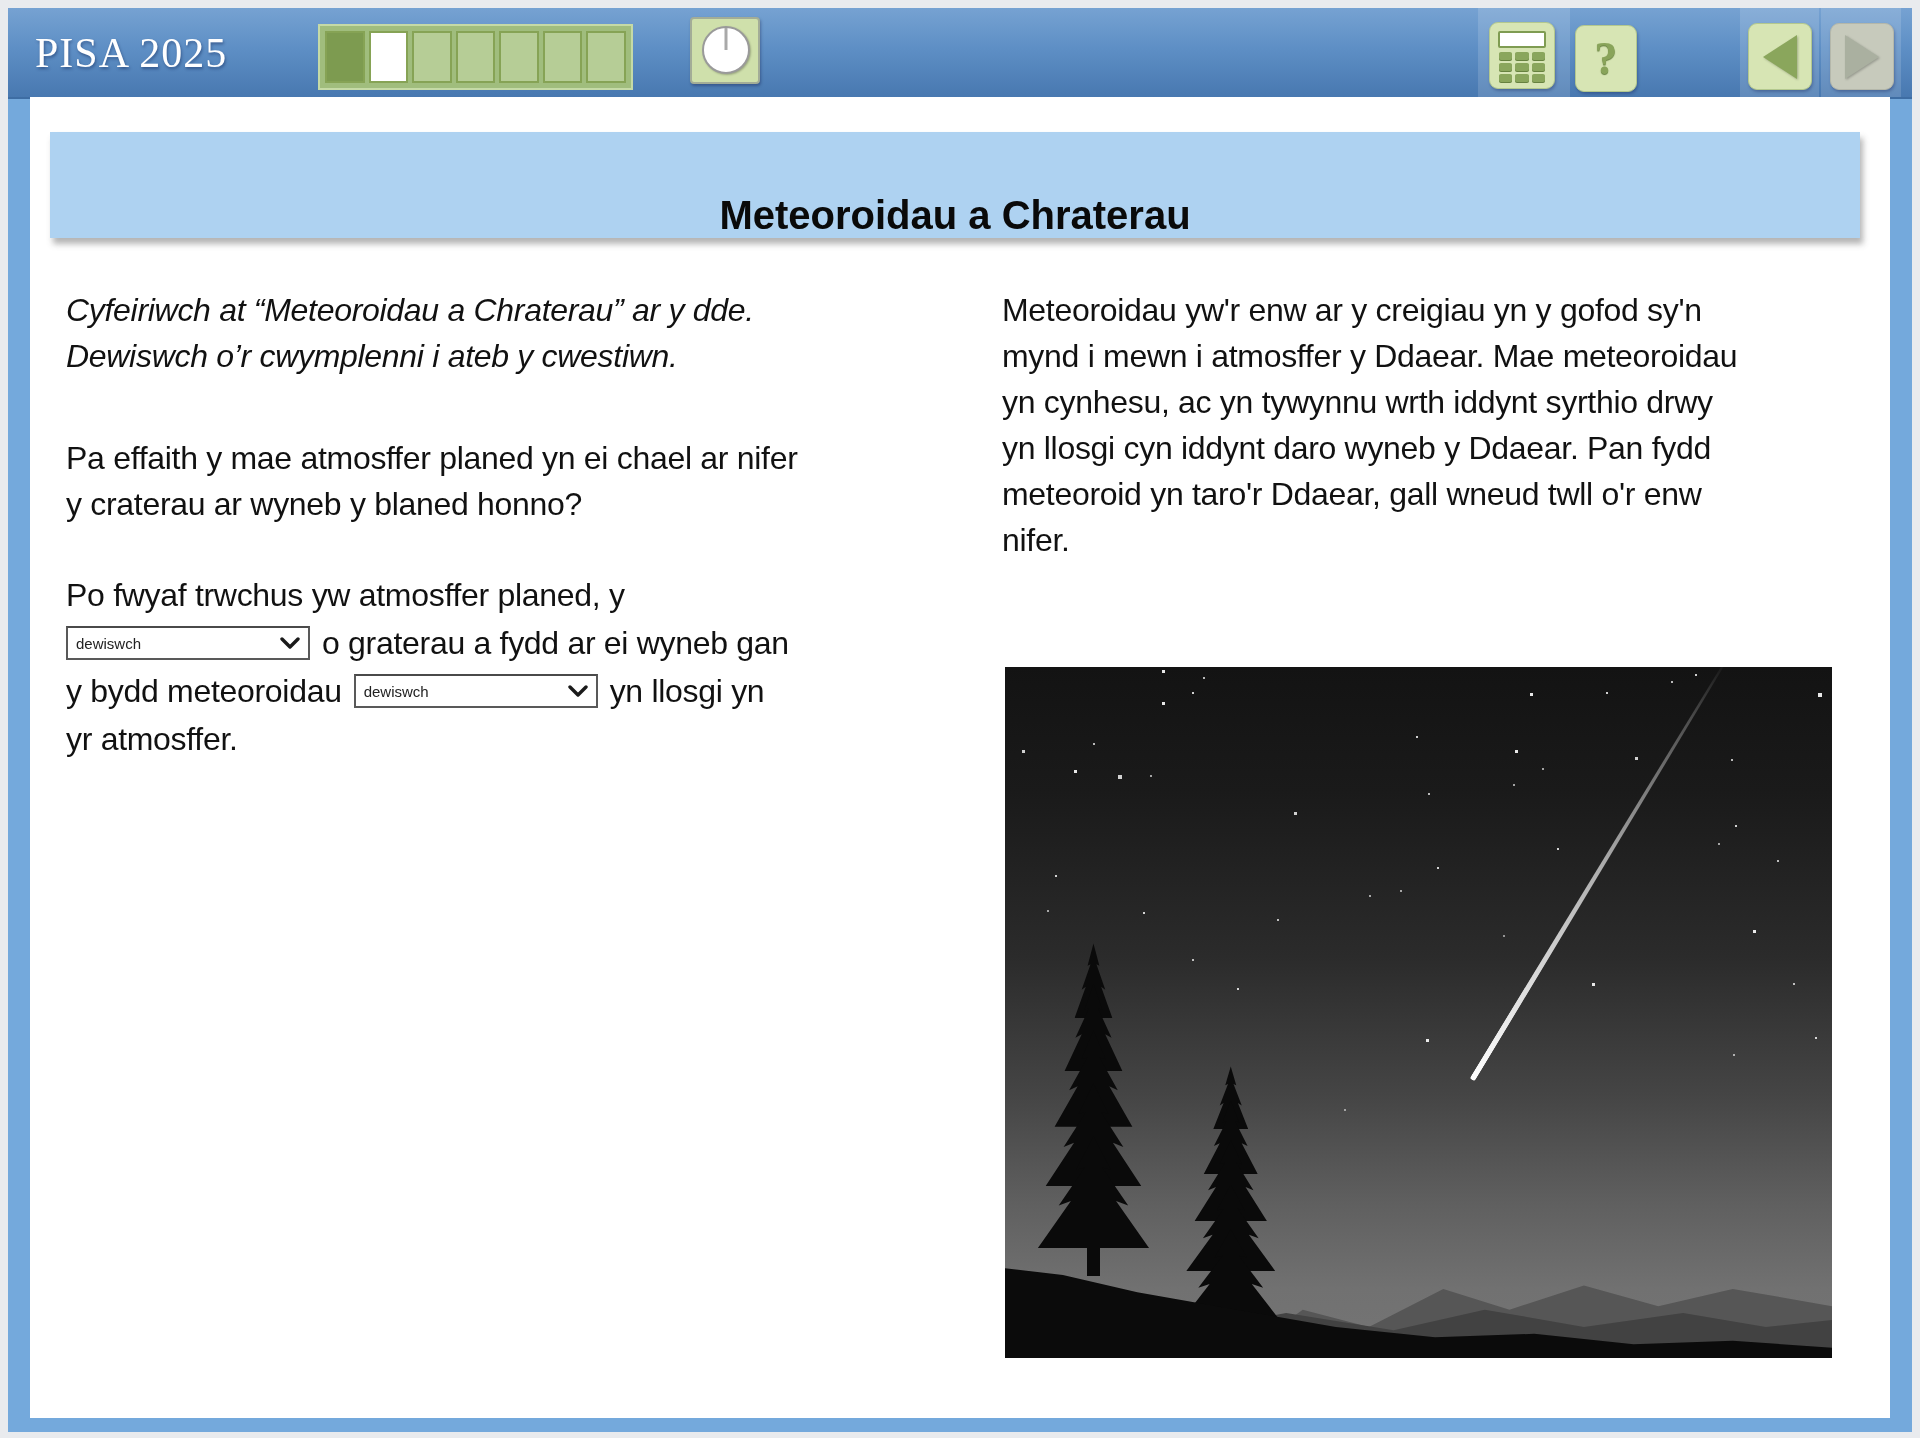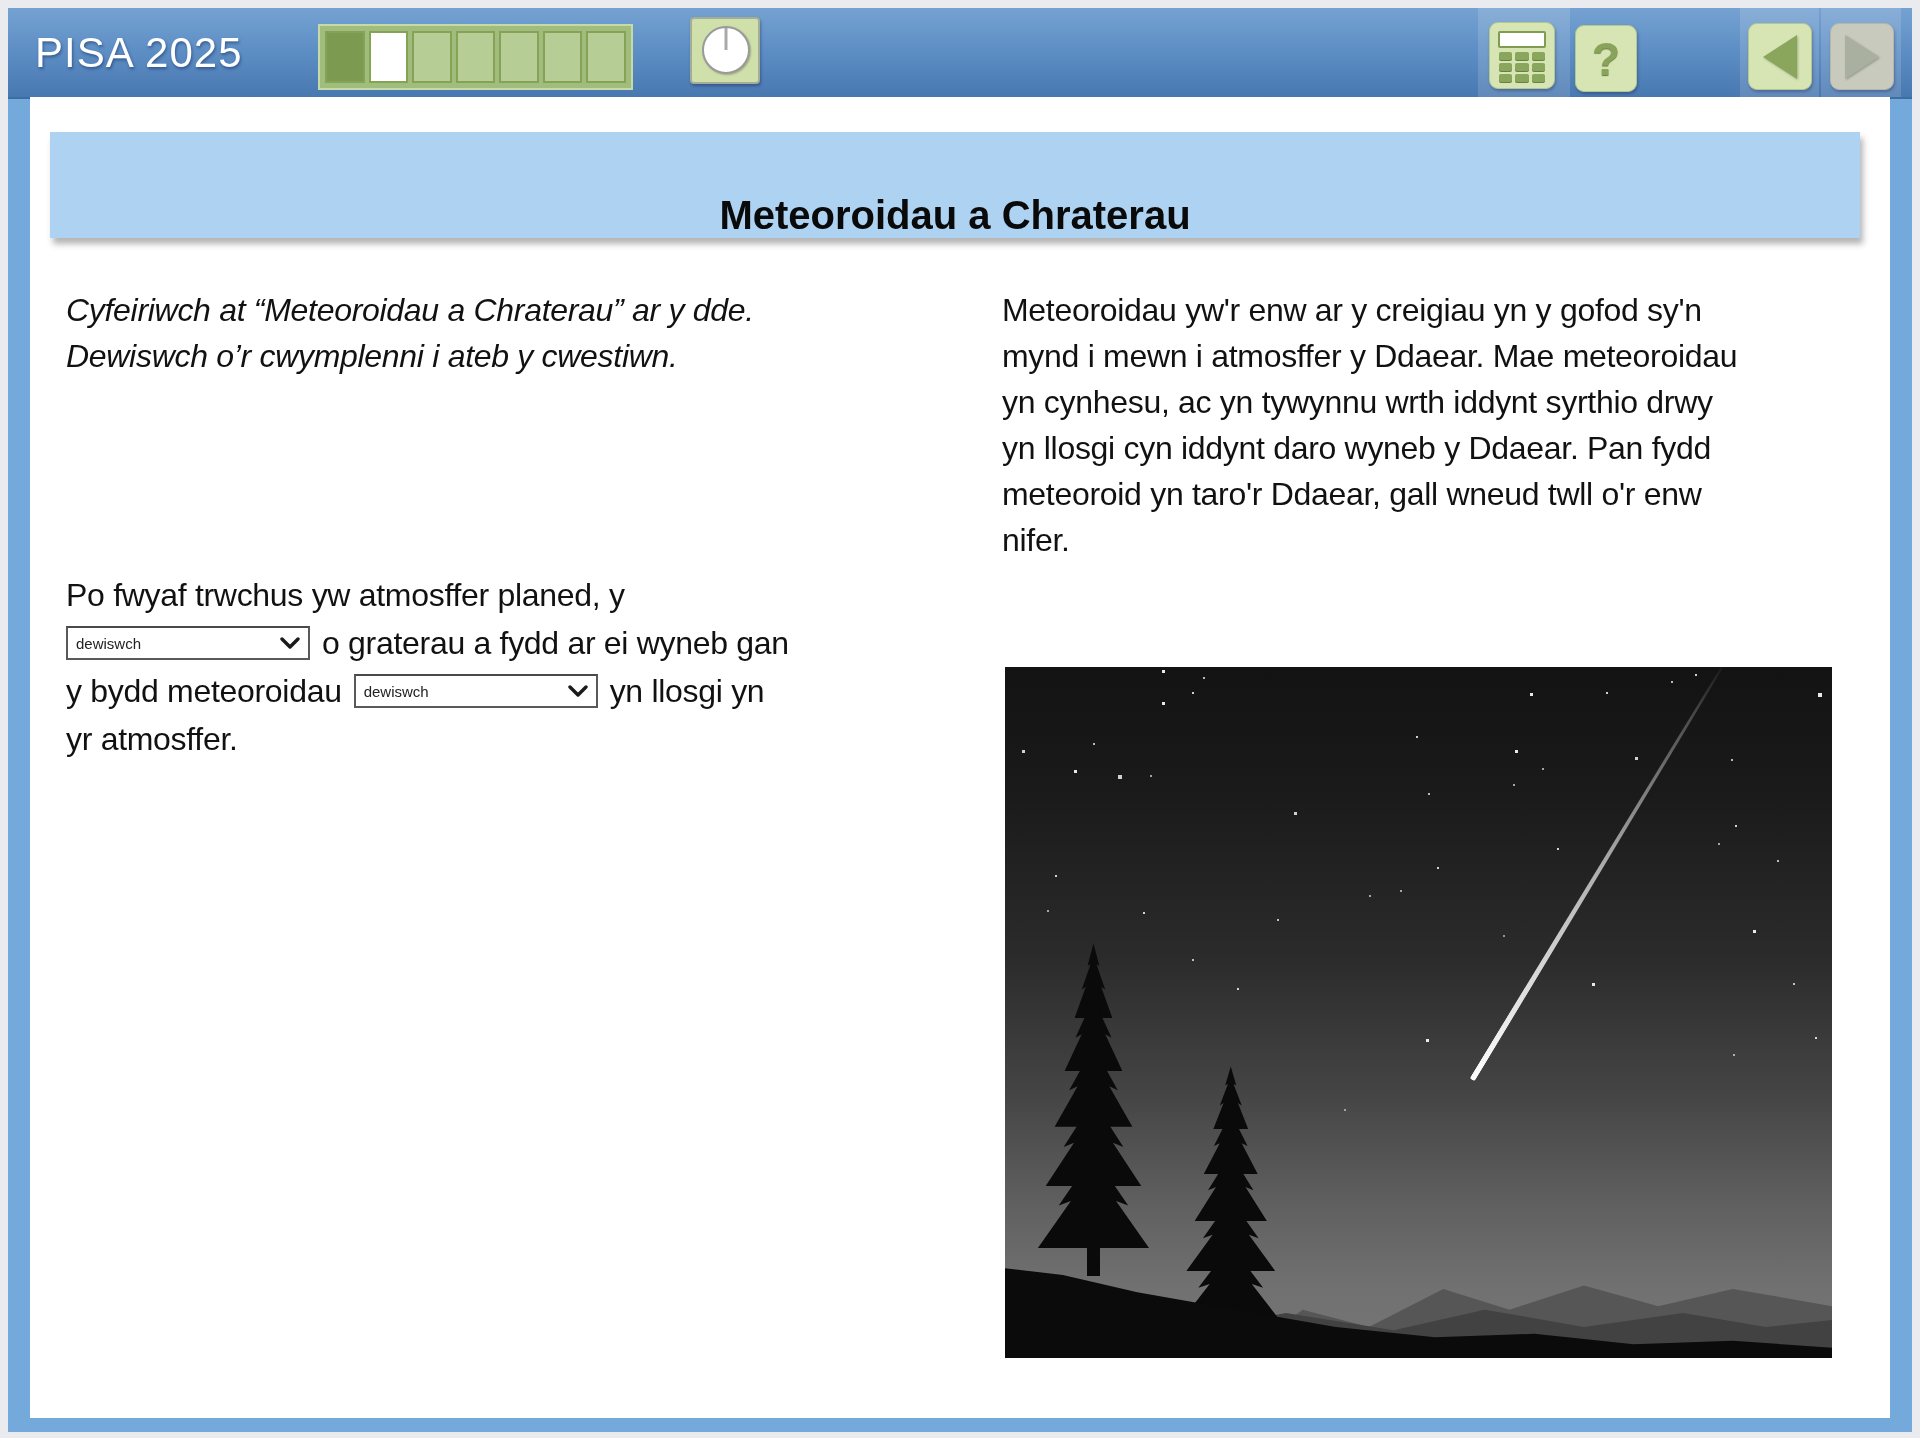--- a/index.html
+++ b/index.html
@@ -2,21 +2,21 @@
 <html><head>
 <meta charset="utf-8">
 <style>
   html,body{margin:0;padding:0;}
   body{font-family:"Liberation Sans",sans-serif;background:#e9ebee;}
   .page{position:relative;width:1920px;height:1438px;background:#e9ebee;overflow:hidden;}
   .frame{position:absolute;left:8px;top:8px;width:1904px;height:1424px;background:#74a9dc;}
   
   .header{position:absolute;left:8px;top:8px;width:1904px;height:89px;
     background:linear-gradient(180deg,#76a2d2 0%,#5e8fc5 45%,#4878b0 100%);
-    border-bottom:2px solid #3e6da3;}
+    border-bottom:2px solid #3e6da3;font-family:Liberation Serif, serif;}
   .app-title{position:absolute;left:27px;top:0;height:89px;display:flex;align-items:center;
     color:#fff;font-size:42px;letter-spacing:1px;text-shadow:1px 2px 3px rgba(10,30,80,.45);}
   .progress{position:absolute;left:310px;top:16px;width:315px;height:66px;box-sizing:border-box;
     border:2px solid #c5daa6;background:#a0bd7d;padding:5px;display:flex;gap:4px;}
   .sq{flex:1;box-sizing:border-box;border:2px solid #86a355;}
   .sq.completed{background:#7d9b50;}
   .sq.current{background:#ffffff;}
   .sq.upcoming{background:#b6cd96;}
   .timer-btn{position:absolute;left:682px;top:9px;width:66px;height:63px;background:#cfe0ab;
     border:2px solid #a3ad97;border-radius:4px;box-shadow:1px 2px 3px rgba(0,0,50,.3);cursor:pointer;}
@@ -129,20 +129,24 @@
 
   <div class="content">
     <div class="banner">
       <h1>Meteoroidau a Chraterau</h1>
     </div>
 
     <div class="txt instructions">
       <span class="line">Cyfeiriwch at “Meteoroidau a Chraterau” ar y dde.</span>
       <span class="line">Dewiswch o’r cwymplenni i ateb y cwestiwn.</span>
     </div>
+    <div class="txt question">
+      <span class="line">Pa effaith y mae atmosffer planed yn ei chael ar nifer</span>
+      <span class="line">y craterau ar wyneb y blaned honno?</span>
+    </div>
     <div class="txt cloze">
       <div class="cloze-line">
         <span>Po fwyaf trwchus yw atmosffer planed, y</span>
       </div>
       <div class="cloze-line">
         <span class="dropdown">
           <span class="val">dewiswch</span>
           <svg width="20" height="12" viewBox="0 0 20 12">
             <path d="M2 2 L10 10 L18 2" fill="none" stroke="#1a1a1a" stroke-width="3.4" stroke-linecap="round" stroke-linejoin="round"></path>
           </svg>

